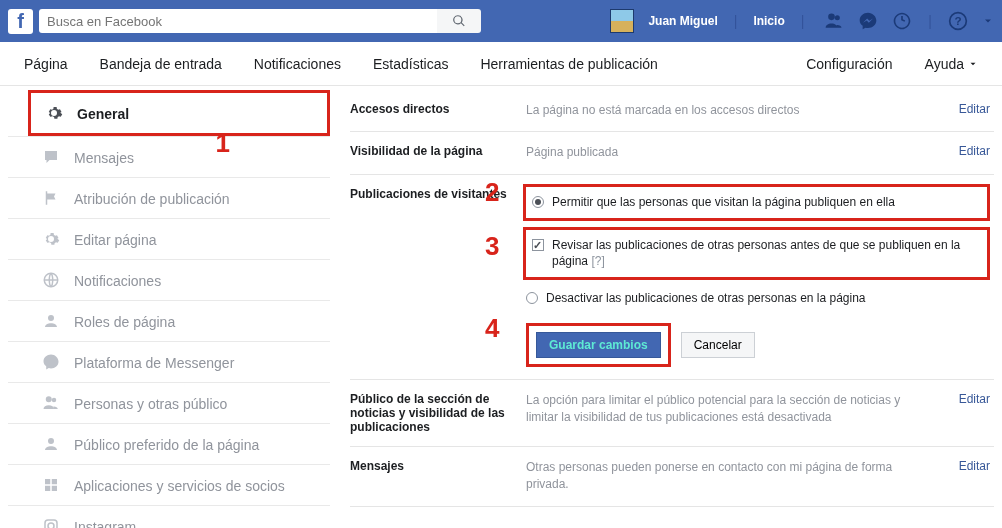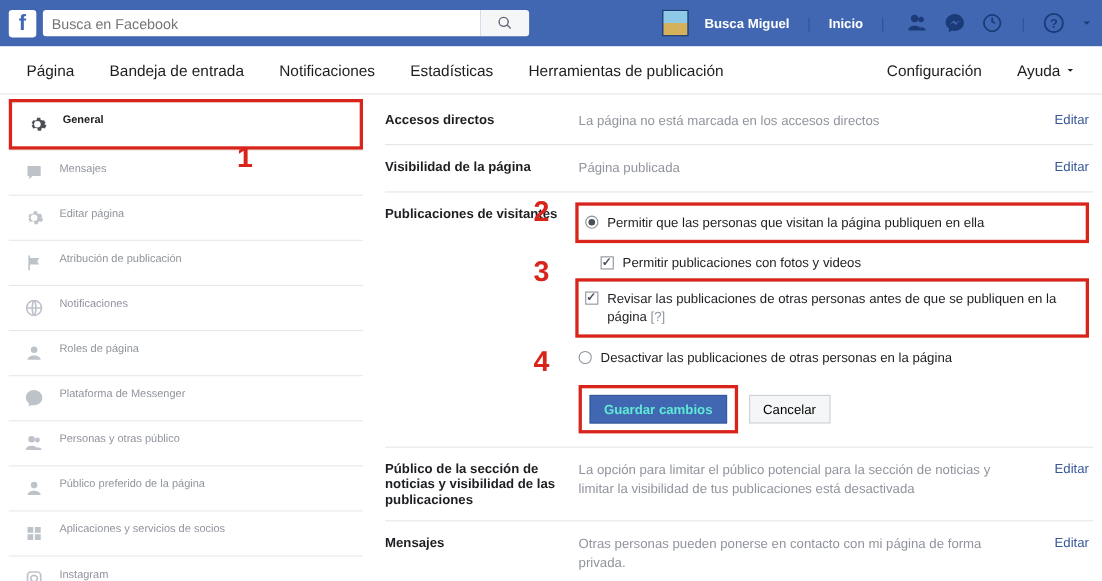--- a/index.html
+++ b/index.html
@@ -24,21 +24,21 @@
   .pagenav a { color: #1c1e21; text-decoration: none; font-size: 14px; padding: 0 16px; }
   .pagenav .spacer { flex: 1; }
   .pagenav .ayuda { display: inline-flex; align-items: center; cursor: pointer; }
 
   .layout { display: flex; padding: 4px 8px 0 8px; gap: 20px; }
 
   
   .sidebar { width: 322px; }
   .sidebar ul { list-style: none; }
   .sidebar li { border-bottom: 1px solid #e9e9e9; }
-  .sidebar a { display: flex; align-items: flex-start; gap: 14px; padding: 11px 14px; color: #90949c; font-size: 10px; text-decoration: none; }
+  .sidebar a { display: flex; align-items: flex-end; gap: 14px; padding: 11px 14px; color: #90949c; font-size: 14px; text-decoration: none; margin-left: 20px; }
   .sidebar li.general a { color: #1c1e21; font-weight: bold; border: 3px solid #d8241b; }
   .sidebar .sicon { width: 18px; height: 18px; fill: #bec2c9; flex-shrink: 0; }
   .sidebar li.general .sicon { fill: #4b4f56; }
 
   
   .main { flex: 1; }
   .row { display: flex; border-bottom: 1px solid #e5e5e5; padding: 12px 0; align-items: flex-start; position: relative; }
   .row .label { width: 176px; color: #1c1e21; font-weight: bold; font-size: 12px; padding-right: 12px; }
   .row .value { flex: 1; color: #90949c; font-size: 12px; line-height: 1.45; padding-right: 60px; }
   .row .edit { color: #385898; font-size: 12px; cursor: pointer; position: absolute; right: 4px; top: 12px; }
@@ -72,21 +72,21 @@
   <div class="search-wrap">
     <input class="search-input" placeholder="Busca en Facebook" style="">
     <button class="search-btn">
       <svg viewBox="0 0 24 24">
           <path d="M10 2a8 8 0 105.3 14l5 5 1.4-1.4-5-5A8 8 0 0010 2zm0 2a6 6 0 110 12 6 6 0 010-12z"></path>
         </svg>
     </button>
   </div>
   <div class="nav-right">
     <div class="avatar"></div>
-    <a class="nav-link">Busca Miguel</a>
+    <a class="nav-link">Juan Miguel</a>
     <span class="nav-divider">|</span>
     <a class="nav-link">Inicio</a>
     <span class="nav-divider">|</span>
     <div class="nav-icons">
       <svg class="nav-icon" viewBox="0 0 24 24">
           <path d="M9 11a4 4 0 100-8 4 4 0 000 8zm7 0a3 3 0 100-6 3 3 0 000 6zM2 20c0-3 3-5 7-5s7 2 7 5H2zm14 0c0-1.3-.4-2.4-1-3.3 3-.3 6 1 6 3.3h-5z"></path>
         </svg>
       <svg class="nav-icon" viewBox="0 0 24 24">
           <path d="M12 2C6.5 2 2 6 2 11c0 2.8 1.4 5.2 3.6 6.8V22l3.4-1.9c1 .3 2 .4 3 .4 5.5 0 10-4 10-9S17.5 2 12 2zm1 12l-2.5-2.7L6 14l5-5 2.6 2.7L18 9l-5 5z"></path>
         </svg>
@@ -138,31 +138,31 @@
           <a>
             <svg class="sicon" viewBox="0 0 24 24">
               <path d="M4 4h16v12H10l-4 4v-4H4z"></path>
             </svg>
             <span>Mensajes</span>
           </a>
         </li>
       <li>
           <a>
             <svg class="sicon" viewBox="0 0 24 24">
+              <path d="M5 3v18h2v-7h11l-2-4 2-4H7V3z"></path>
+            </svg>
+            <span>Atribución de publicación</span>
+          </a>
+        </li>
+      <li>
+          <a>
+            <svg class="sicon" viewBox="0 0 24 24">
               <path d="M12 8a4 4 0 100 8 4 4 0 000-8zm9 4l2 1.5-2 3.5-2.4-.8a7 7 0 01-1.7 1l-.4 2.5h-4l-.4-2.5a7 7 0 01-1.7-1L7 17l-2-3.5L7 12l-2-1.5L7 7l2.4.8a7 7 0 011.7-1L11.5 4h4l.4 2.5a7 7 0 011.7 1L20 7l2 3.5L20 12z"></path>
             </svg>
             <span>Editar página</span>
-          </a>
-        </li>
-      <li>
-          <a>
-            <svg class="sicon" viewBox="0 0 24 24">
-              <path d="M5 3v18h2v-7h11l-2-4 2-4H7V3z"></path>
-            </svg>
-            <span>Atribución de publicación</span>
           </a>
         </li>
       <li>
           <a>
             <svg class="sicon" viewBox="0 0 24 24">
               <circle cx="12" cy="12" r="9" fill="none" stroke="#bec2c9" stroke-width="2"></circle>
               <path d="M3 12h18M12 3c3 3 3 15 0 18M12 3c-3 3-3 15 0 18" fill="none" stroke="#bec2c9" stroke-width="2"></path>
             </svg>
             <span>Notificaciones</span>
           </a>
@@ -238,24 +238,20 @@
       <span class="ann" style="left:135px;top:56px">3</span>
       <span class="ann" style="left:135px;top:138px">4</span>
       <div class="label">Publicaciones de visitantes</div>
       <div class="value dark" style="padding-right:4px">
         <div class="box2">
           <div class="option">
             <span class="radio checked"></span>
             <span class="opttext">Permitir que las personas que visitan la página publiquen en ella</span>
           </div>
         </div>
-        <div class="option sub">
-          <span class="chk checked"></span>
-          <span class="opttext">Permitir publicaciones con fotos y videos</span>
-        </div>
         <div class="box3">
           <div class="option sub" style="padding-left:0">
             <span class="chk checked"></span>
             <span class="opttext"><span>Revisar las publicaciones de otras personas antes de que se publiquen en la página</span> <span class="help-q">[?]</span></span>
           </div>
         </div>
         <div class="option">
           <span class="radio"></span>
           <span class="opttext">Desactivar las publicaciones de otras personas en la página</span>
         </div>

